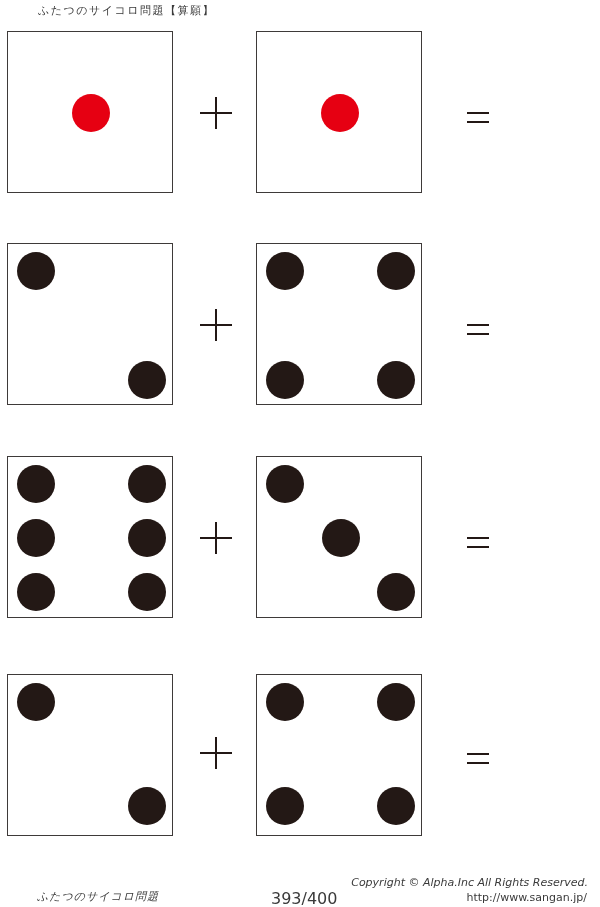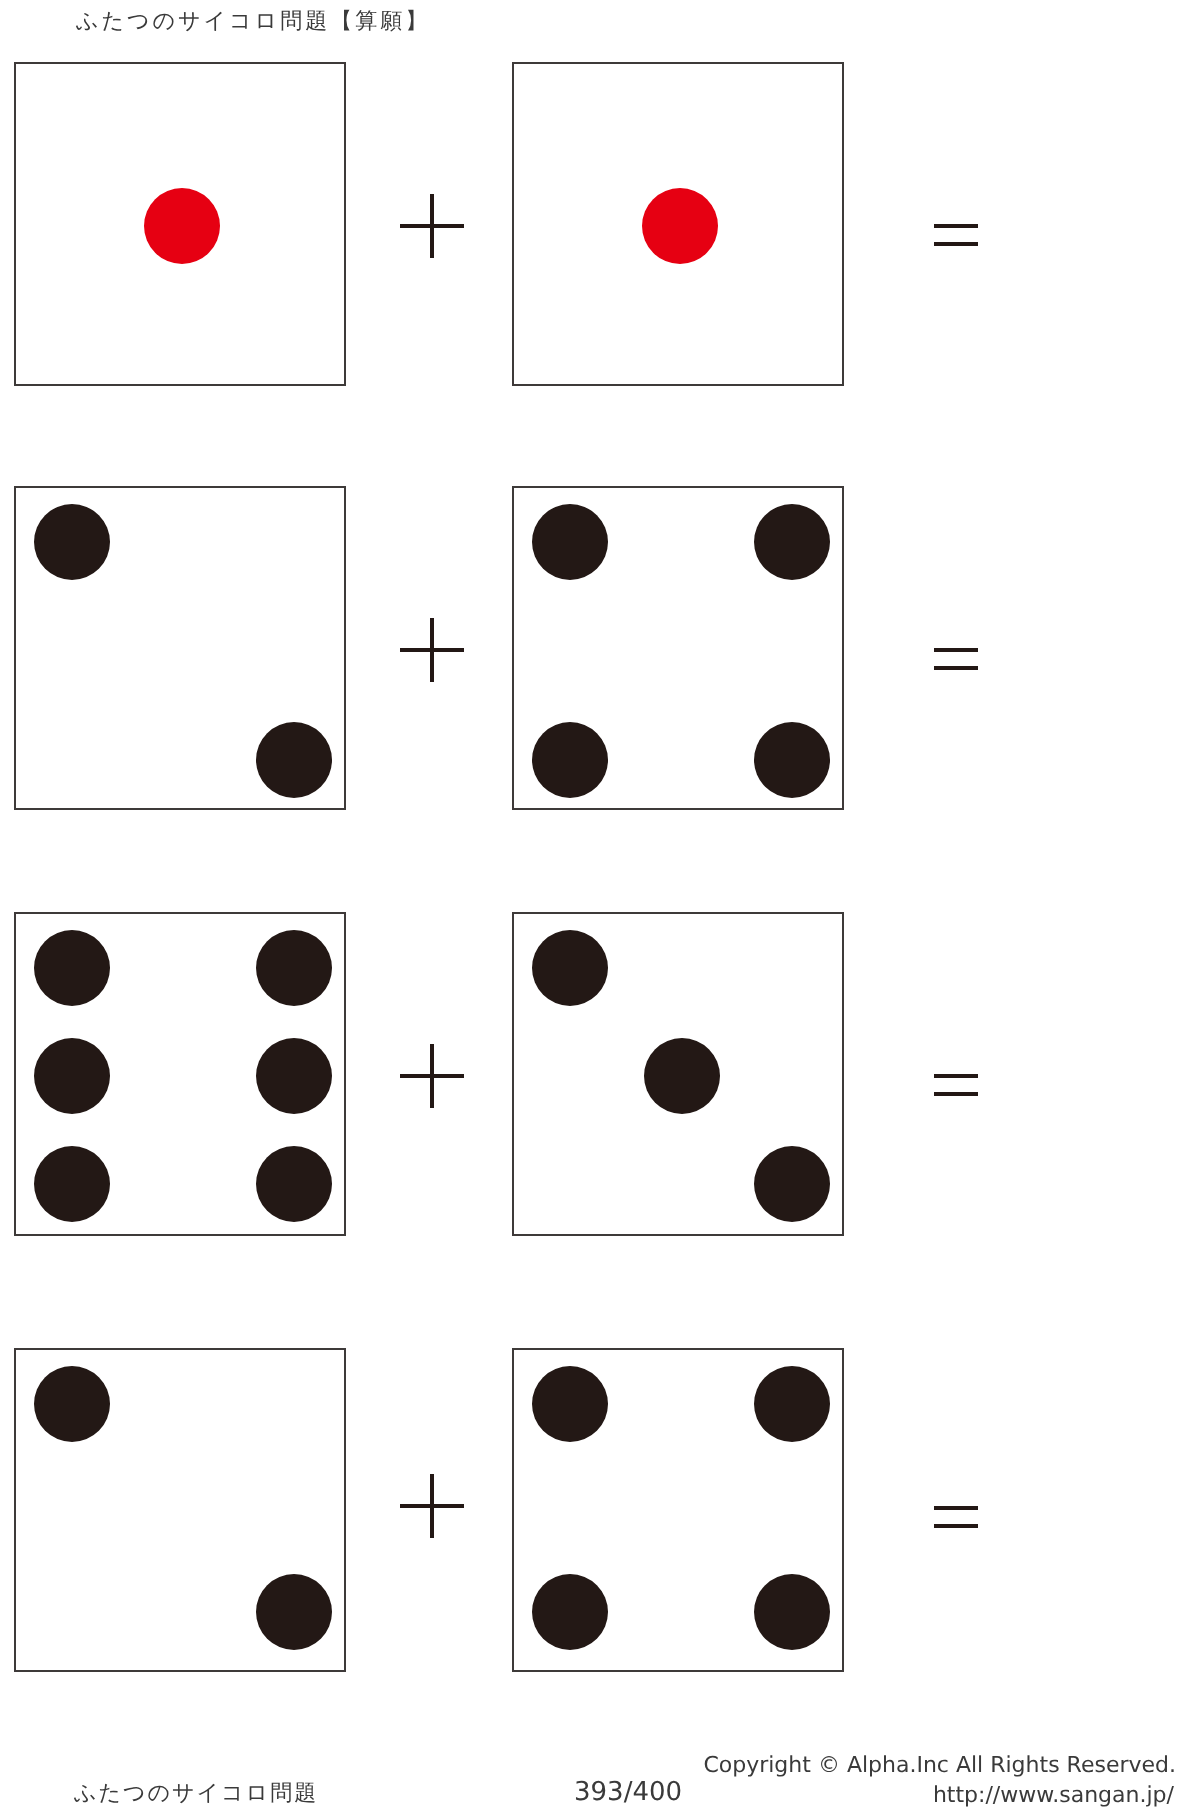--- a/index.html
+++ b/index.html
@@ -11,23 +11,23 @@
          border: 1.5px solid #3e3a39; background: #fff; }
   .pip { position: absolute; width: 38px; height: 38px; border-radius: 50%;
          background: #231815; }
   .pip.red { background: #e60012; }
   .op-plus { position: absolute; width: 32px; height: 32px; }
   .op-plus::before { content: ""; position: absolute; left: 0; top: 15px; width: 32px; height: 2px; background: #231815; }
   .op-plus::after { content: ""; position: absolute; left: 15px; top: 0; width: 2px; height: 32px; background: #231815; }
   .op-eq { position: absolute; width: 22px; height: 11px; }
   .op-eq::before { content: ""; position: absolute; left: 0; top: 0; width: 22px; height: 2px; background: #231815; }
   .op-eq::after { content: ""; position: absolute; left: 0; top: 9px; width: 22px; height: 2px; background: #231815; }
-  .footer-left { position: absolute; left: 37px; top: 889px; font-size: 11px; color: #3a3a3a; letter-spacing: 1px; white-space: nowrap; }
-  .footer-page { position: absolute; left: 287px; top: 889px; font-size: 13px; color: #3a3a3a; white-space: nowrap; }
-  .footer-copy { position: absolute; right: 12px; top: 876px; font-size: 11px; color: #3a3a3a; white-space: nowrap; text-align: right; }
+  .footer-left { position: absolute; left: 37px; top: 889px; font-size: 11px; color: #3a3a3a; letter-spacing: 1px; white-space: nowrap; font-style: italic; }
+  .footer-page { position: absolute; left: 271px; top: 889px; font-size: 16px; color: #3a3a3a; white-space: nowrap; }
+  .footer-copy { position: absolute; right: 12px; top: 876px; font-size: 11px; color: #3a3a3a; white-space: nowrap; text-align: right; font-style: italic; }
   .footer-url { position: absolute; right: 13px; top: 891px; font-size: 11px; color: #3a3a3a; white-space: nowrap; text-align: right; }
 </style>
 </head>
 <body>
 
 <div class="header-title">ふたつのサイコロ問題【算願】</div>
 
 <div>
   <div class="die" style="left:7px; top:31px;">
     <div class="pip red" style="left:64px; top:62px;"></div>

